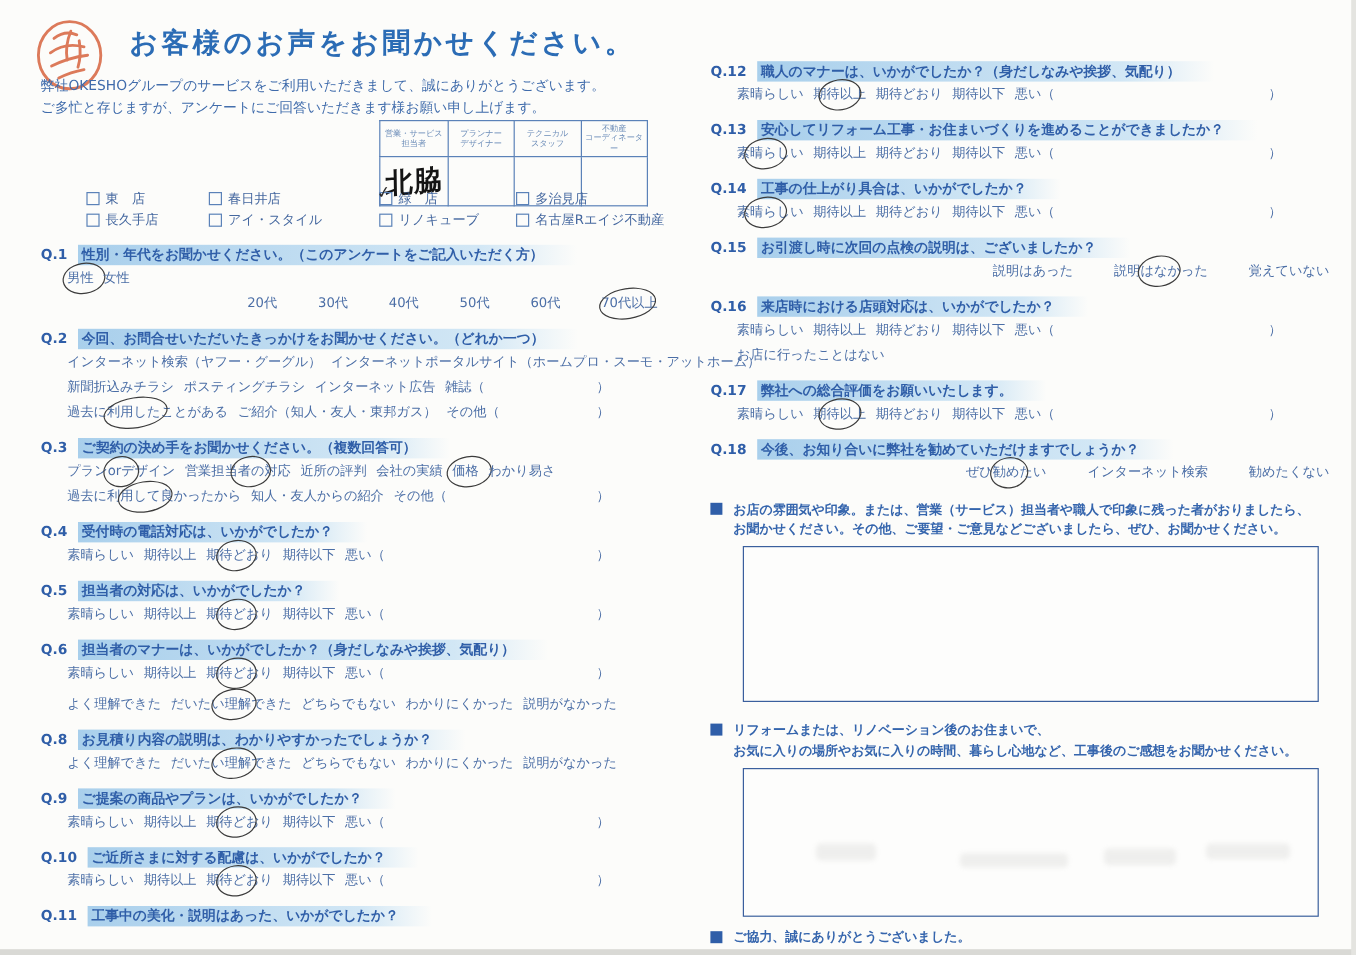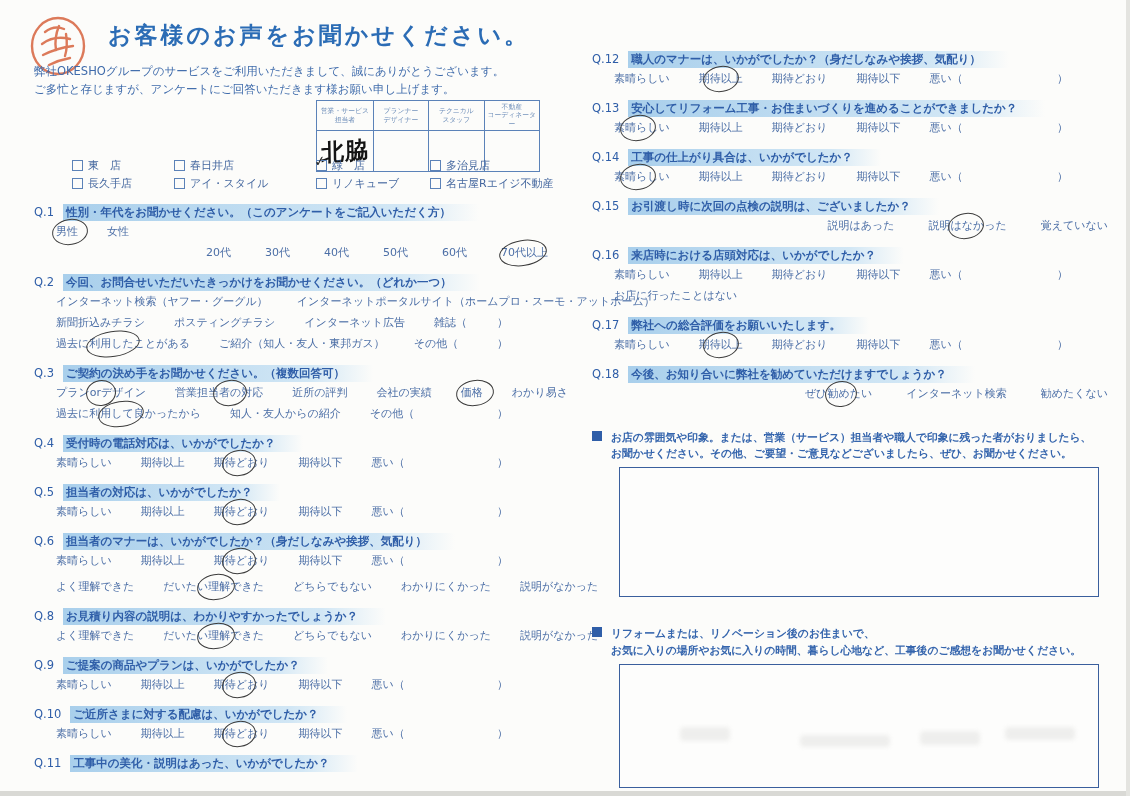--- a/index.html
+++ b/index.html
@@ -39,39 +39,39 @@
   .cbx{position:relative;display:inline-block;width:9px;height:9px;border:1.2px solid #5b82b8;flex:0 0 auto;}
   .cbx .tick{position:absolute;left:-3px;top:-8px;font-size:14px;color:#2a2a2a;font-weight:bold;
     transform:rotate(-8deg);}
 
   
   .col-left{position:absolute;left:34px;top:201px;width:514px;}
   .col-right{position:absolute;left:592px;top:48px;width:516px;}
 
   .question{margin-bottom:11px;}
   .q-head{margin-bottom:4px;white-space:nowrap;}
-  .q-num{font-size:11.5px;font-weight:normal;color:#2f5ea8;margin-right:9px;}
+  .q-num{font-size:11.5px;font-weight:bold;color:#2f5ea8;margin-right:9px;}
   .q-title{
     font-size:11.5px;font-weight:bold;color:#2f5ea8;
     background:linear-gradient(90deg,rgba(148,196,232,.8) 0%,rgba(168,210,240,.5) 80%,rgba(168,210,240,0) 100%);
     padding:1px 28px 2px 3px;
   }
-  .opt-row{display:flex;align-items:baseline;gap:29px;font-size:11px;color:#4b6ea6;
+  .opt-row{display:flex;align-items:baseline;gap:8px;font-size:11px;color:#4b6ea6;
     padding-left:22px;margin-bottom:6px;white-space:nowrap;}
   .opt-row.wide{gap:34px;justify-content:flex-end;}
   .opt{position:relative;display:inline-block;}
   .opt.end{margin-left:auto;margin-right:40px;}
   .mark{
     position:absolute;top:-5px;height:24px;
     border:1.7px solid #3c3c3c;border-radius:50%;
     transform:rotate(-9deg);pointer-events:none;
   }
 
   
-  .comment-section{margin-top:28px;font-family:Liberation Serif, serif;}
+  .comment-section{margin-top:16px;}
   .c-head{display:flex;gap:9px;font-size:10.8px;font-weight:bold;color:#3565ad;line-height:1.5;}
   .bullet{flex:0 0 auto;width:10px;height:10px;background:#2f5ea8;margin-top:2px;}
   .c-box{position:relative;margin:6px 0 0 27px;width:478px;border:1.3px solid #3a5f9d;background:#fdfdfc;}
   .c-box.box1{height:128px;}
   .c-box.box2{height:122px;}
   .smudge{position:absolute;background:#9a9a96;opacity:.14;filter:blur(2px);border-radius:4px;}
   .footer-line{display:flex;gap:9px;font-size:10.8px;font-weight:bold;color:#3565ad;margin-top:10px;}
 </style>
 </head>
 <body>

